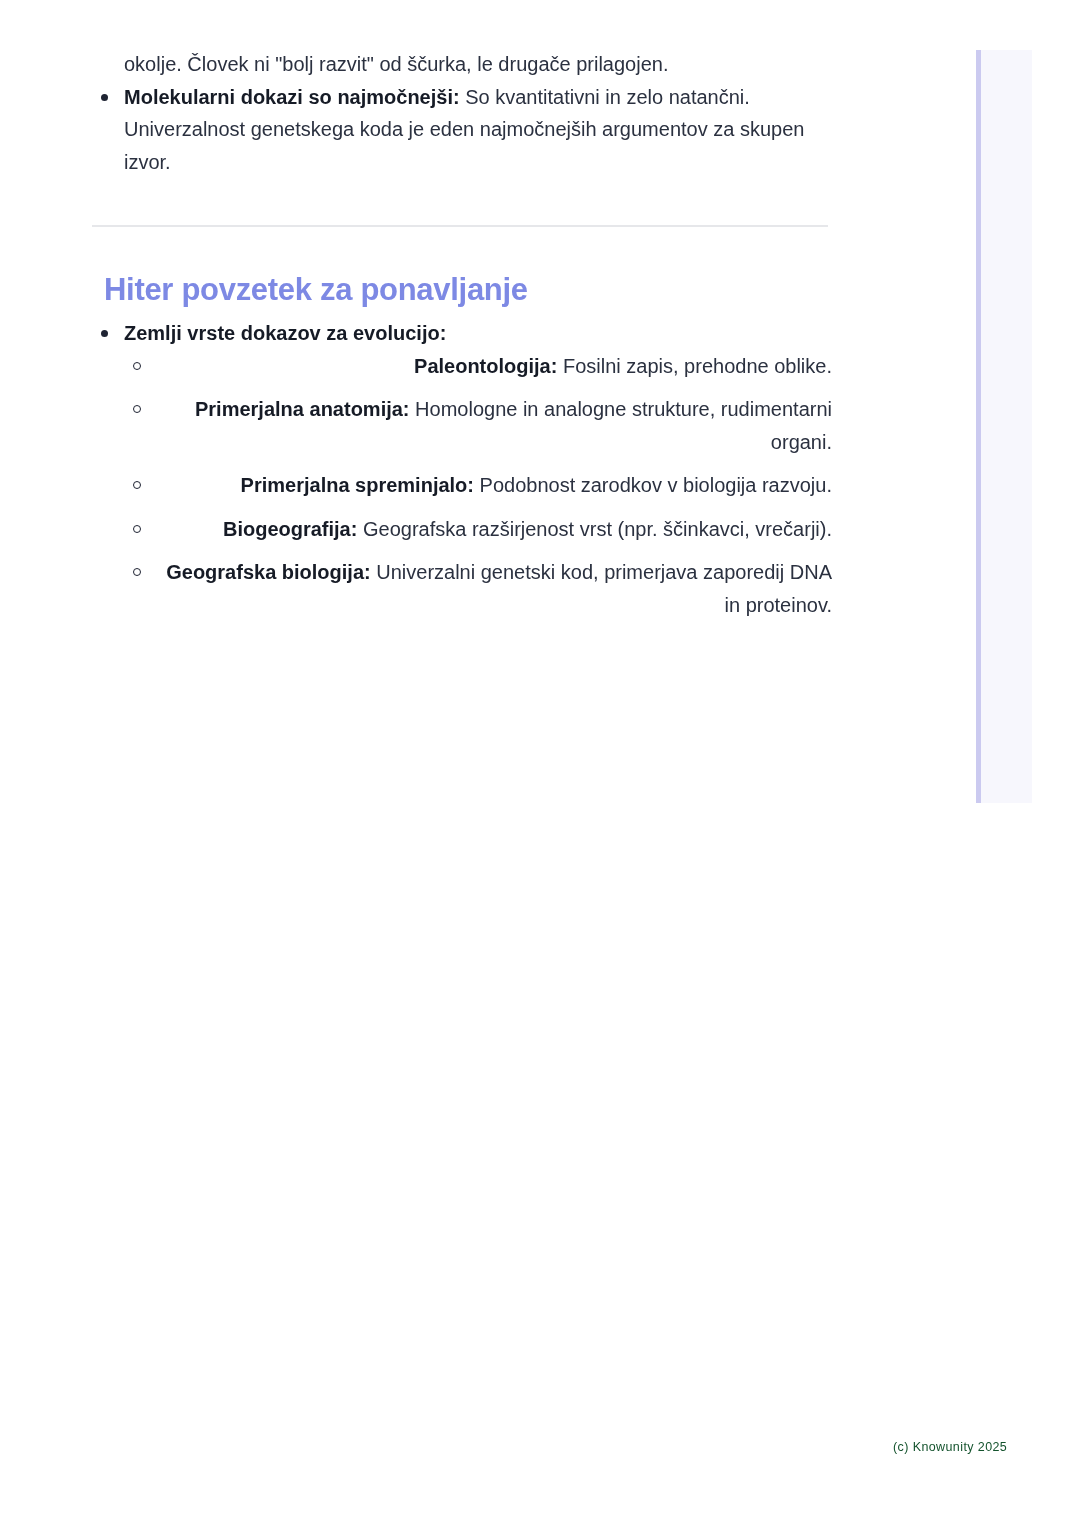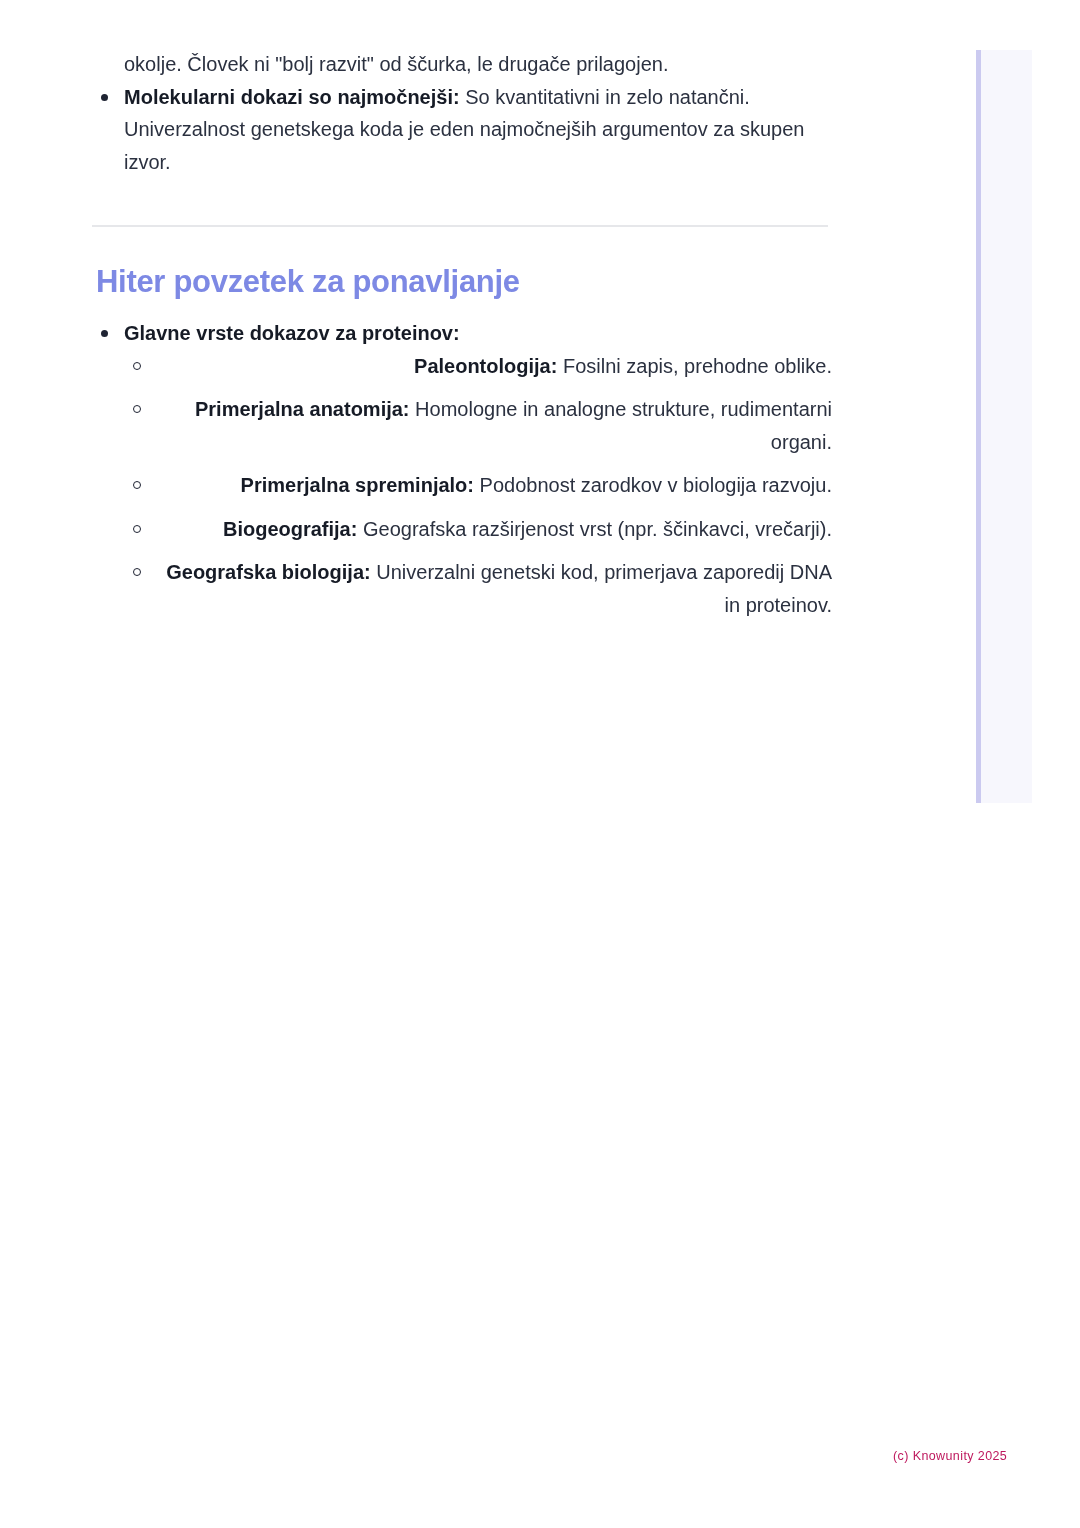--- a/index.html
+++ b/index.html
@@ -25,56 +25,55 @@
     content: ""; position: absolute; left: 9px; top: 12px;
     width: 6px; height: 6px; border-radius: 50%; border: 1.6px solid #1f2433; background: #fff;
   }
   b { font-weight: 700; color: #161b26; }
   .li-gap { }
   hr.sep {
     border: none; border-top: 2px solid #e6e7ea; margin: 0; position: absolute;
     left: 92px; top: 225px; width: 736px;
   }
   h2.section {
-    position: absolute; left: 92px; top: 258px; margin: 4px;
+    position: absolute; left: 92px; top: 258px; margin: 12px;
     font-size: 31px; line-height: 40px; font-weight: 700; color: #7d89e4;
     letter-spacing: -0.3px;
   }
   .summary {
     position: absolute; left: 92px; top: 317px; width: 740px;
     font-size: 20px; line-height: 32.5px;
   }
   .side-panel {
     position: absolute; left: 976px; top: 50px; width: 56px; height: 753px;
     background: #f7f7fd; border-left: 5px solid #cbcaf0; box-sizing: border-box;
   }
   .footer {
-    position: absolute; left: 893px; top: 1440px; font-size: 12.5px; color: #be185d;
+    position: absolute; left: 893px; top: 1440px; font-size: 12.5px; color: #14532d;
     letter-spacing: 0.4px;
-    margin-top: 9px;
   }
 </style>
 </head>
 <body>
 
 <div class="content">
   <p class="cont-text">okolje. Človek ni "bolj razvit" od ščurka, le drugače prilagojen.</p>
   <ul class="lvl1 li-gap">
     <li><b>Molekularni dokazi so najmočnejši:</b><span> So kvantitativni in zelo natančni. Univerzalnost genetskega koda je eden najmočnejših argumentov za skupen izvor.</span></li>
   </ul>
 </div>
 
 <hr class="sep">
 
 <h2 class="section">Hiter povzetek za ponavljanje</h2>
 
 <div class="summary">
   <ul class="lvl1">
     <li>
-      <b>Glavne vrste dokazov za proteinov:</b>
+      <b>Zemlji vrste dokazov za evolucijo:</b>
       <ul class="lvl2">
         <li><b>Paleontologija:</b><span> Fosilni zapis, prehodne oblike.</span></li>
         <li><b>Primerjalna anatomija:</b><span> Homologne in analogne strukture, rudimentarni organi.</span></li>
         <li><b>Primerjalna spreminjalo:</b><span> Podobnost zarodkov v biologija razvoju.</span></li>
         <li><b>Biogeografija:</b><span> Geografska razširjenost vrst (npr. ščinkavci, vrečarji).</span></li>
         <li><b>Geografska biologija:</b><span> Univerzalni genetski kod, primerjava zaporedij DNA in proteinov.</span></li>
       </ul>
     </li>
   </ul>
 </div>

